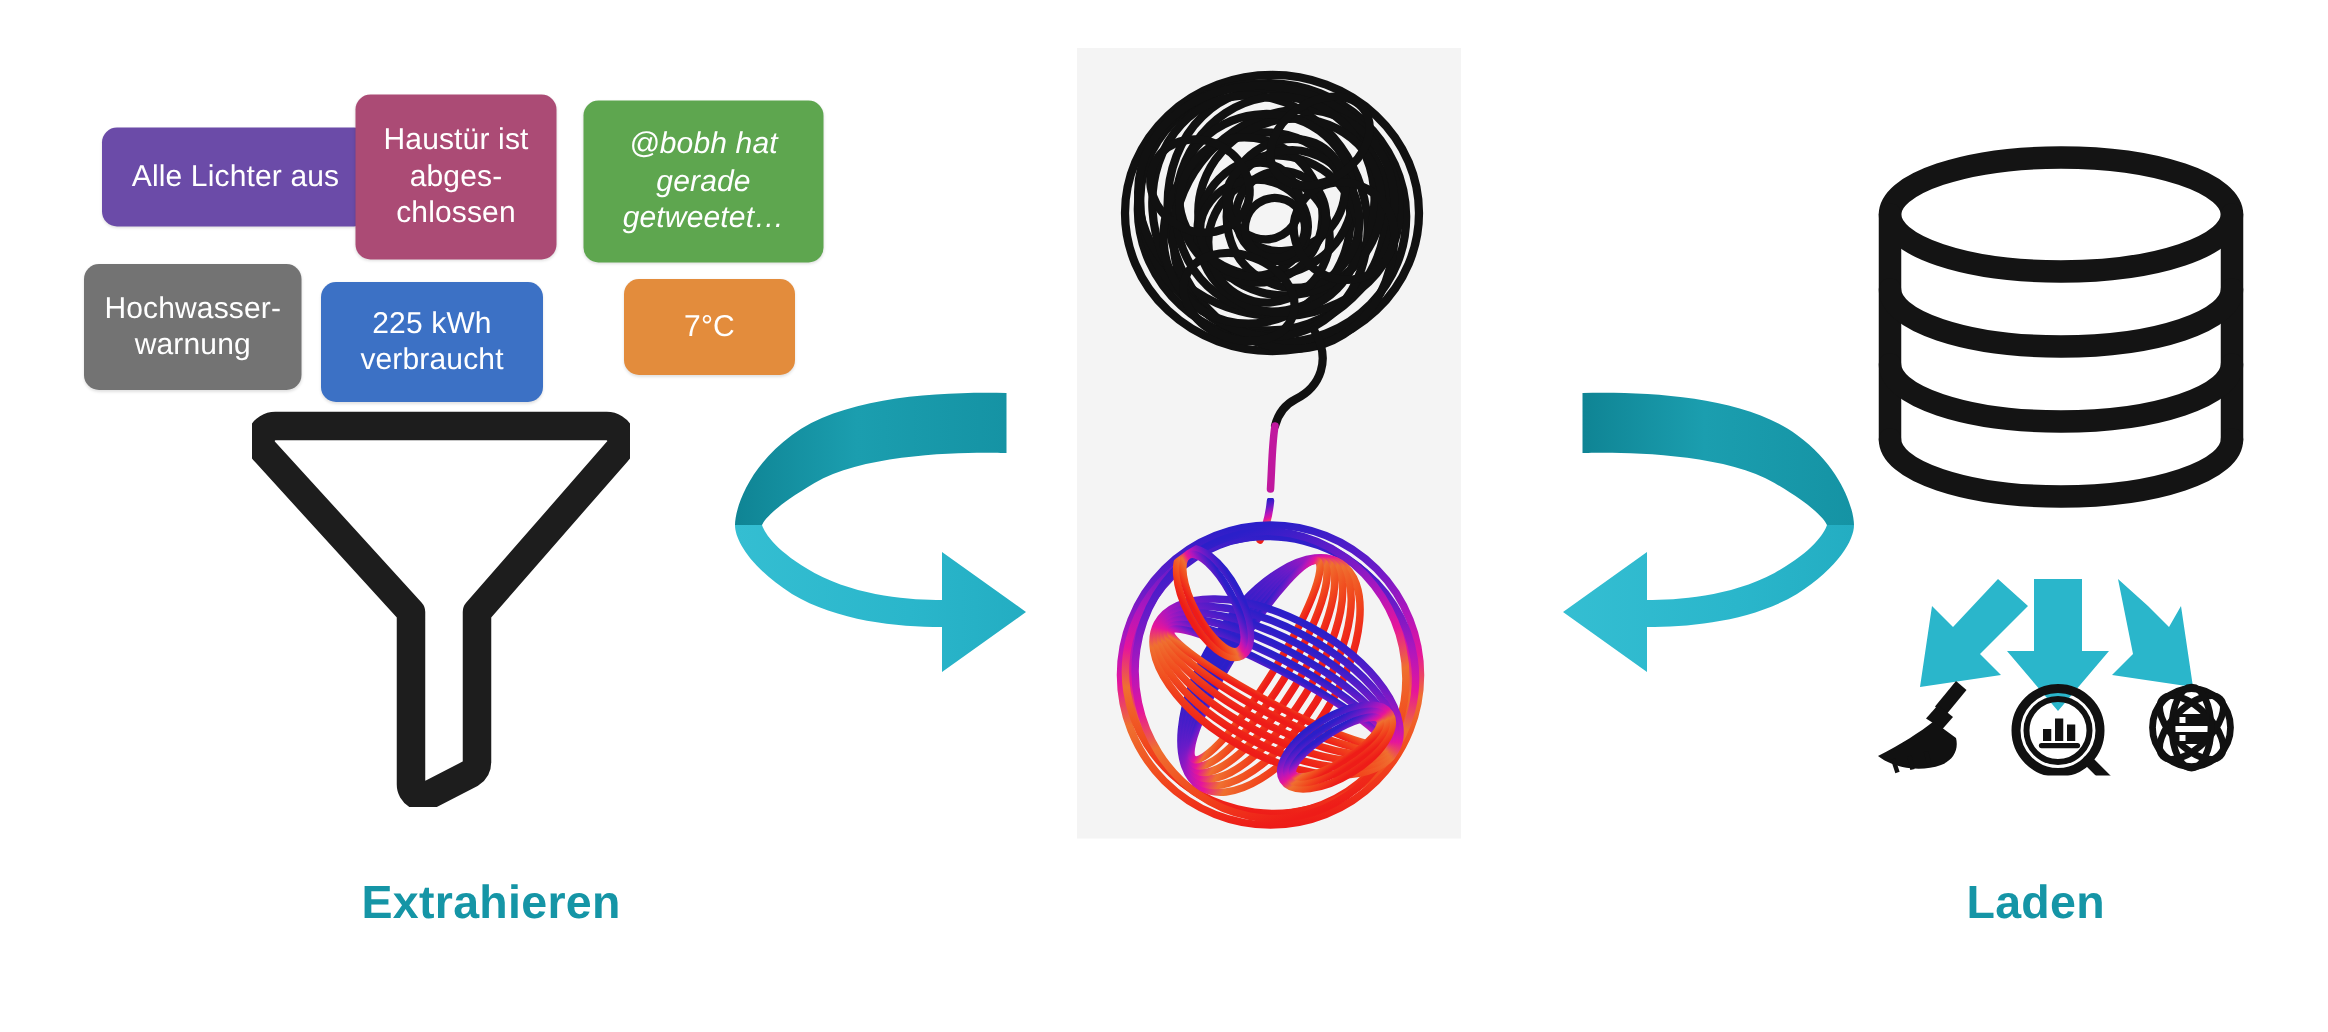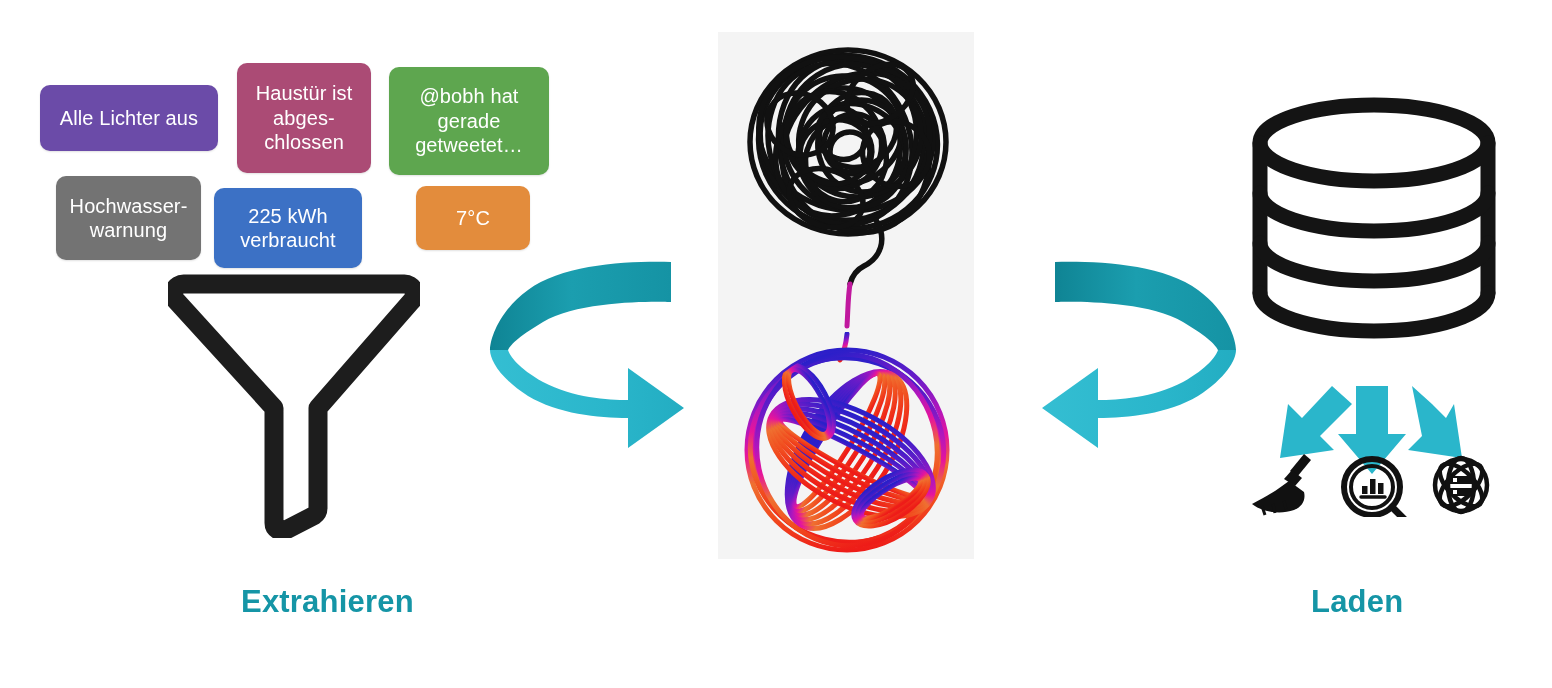--- a/index.html
+++ b/index.html
@@ -70,33 +70,33 @@
   .caption-transform { left: 729px; top: 591px; }
   .caption-load      { left: 1311px; top: 584px; }
 </style>
 </head>
 <body>
 
 <div id="stage">
 
   <div>
 
-    <div class="badge badge-lights" style="background: rgb(107, 75, 168);">
+    <div class="badge badge-lights" style="background: rgb(107, 75, 168); margin-left: 28px;">
       <span>Alle Lichter aus</span>
     </div>
 
     <div class="badge badge-door" style="background: rgb(171, 75, 117);">
       <span>
         <span>Haustür ist</span><br>
         <span>abges-</span><br>
         <span>chlossen</span>
       </span>
     </div>
 
-    <div class="badge badge-tweet" style="background: rgb(94, 166, 79);">
+    <div class="badge badge-tweet" style="background: rgb(94, 166, 79); font-style: italic;">
       <span>
         <span>@bobh hat</span><br>
         <span>gerade</span><br>
         <span>getweetet…</span>
       </span>
     </div>
 
     <div class="badge badge-flood" style="background: #737373;">
       <span>
         <span>Hochwasser-</span><br>

